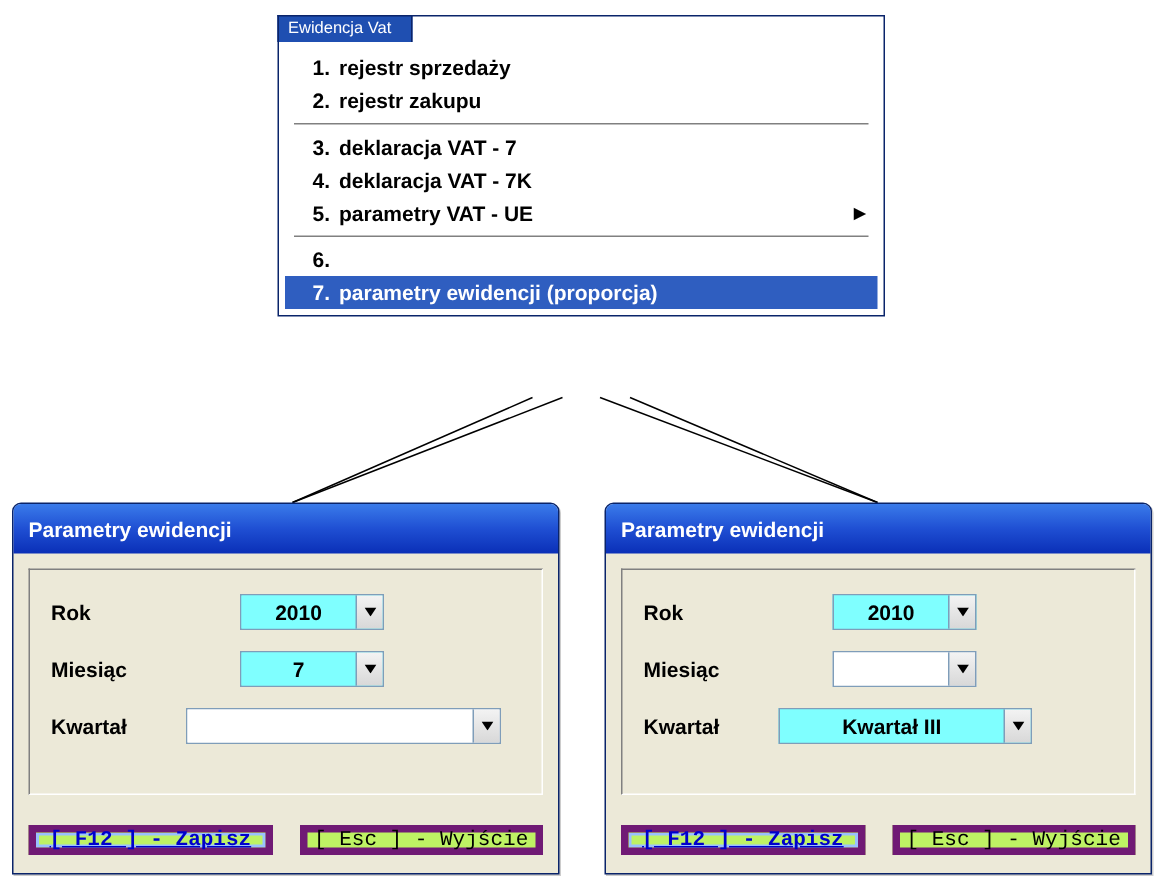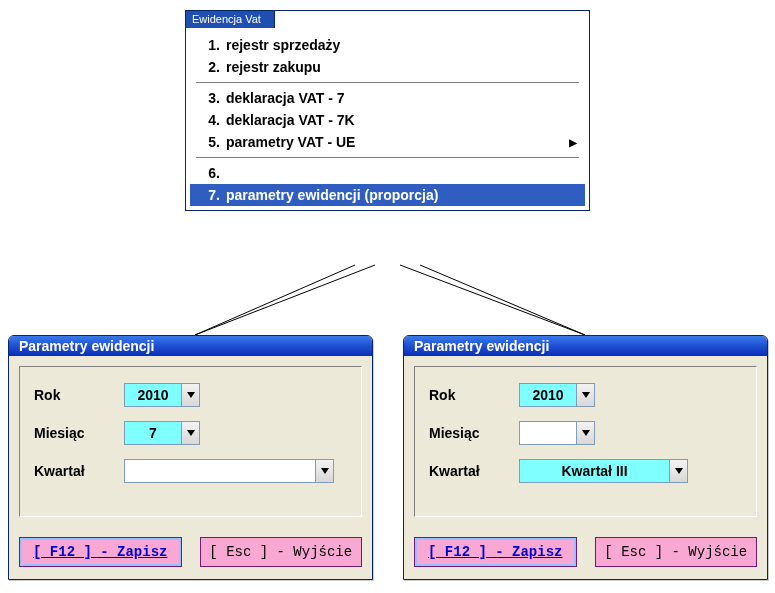--- a/index.html
+++ b/index.html
@@ -84,21 +84,21 @@
     width: 365px;
     background: #ece9d8;
     border: 1px solid #0a246a;
     border-radius: 6px 6px 0 0;
     box-shadow: 1px 1px 0 rgba(0,0,0,.2);
   }
   .dialog.left  { left: 8px;  top: 335px; }
   .dialog.right { left: 403px; top: 335px; }
 
   .titlebar {
-    height: 20px;
+    height: 33px;
     background: linear-gradient(to bottom, #3a7bea 0%, #1f4fd3 50%, #0a2fb7 100%);
     color: #ffffff;
     font-weight: bold;
     font-size: 14px;
     display: flex;
     align-items: center;
     padding: 0 10px;
     border-radius: 5px 5px 0 0;
   }
 
@@ -124,21 +124,21 @@
     font-weight: bold;
   }
   .combo {
     display: flex;
     height: 24px;
     border: 1px solid #7f9db9;
     background: #7fffff;
     font-weight: bold;
     font-size: 14px;
   }
-  .combo.short  { width: 76px; }
+  .combo.short  { width: 96px; margin-left: 36px; }
   .combo.long   { width: 210px; }
   .combo.longR  { width: 169px; }
   .combo .val {
     flex: 1;
     display: flex;
     align-items: center;
     justify-content: center;
     padding: 0 4px;
     color: #000;
     background: #7fffff;
@@ -155,23 +155,23 @@
   }
   .combo .btn svg { width: 8px; height: 6px; }
 
   .button-row {
     display: flex;
     gap: 18px;
     padding: 10px 10px 12px 10px;
   }
   .btnw {
     flex: 1;
-    height: 30px;
-    border: 1px solid #701a75;
-    background: #f9a8d4;
+    height: 20px;
+    border: 5px solid #701a75;
+    background: #bef264;
     display: flex;
     align-items: center;
     justify-content: center;
     font-family: "Courier New", monospace;
     font-size: 14px;
     cursor: default;
   }
   .btnw.save {
     color: #0000cc;
     font-weight: bold;

